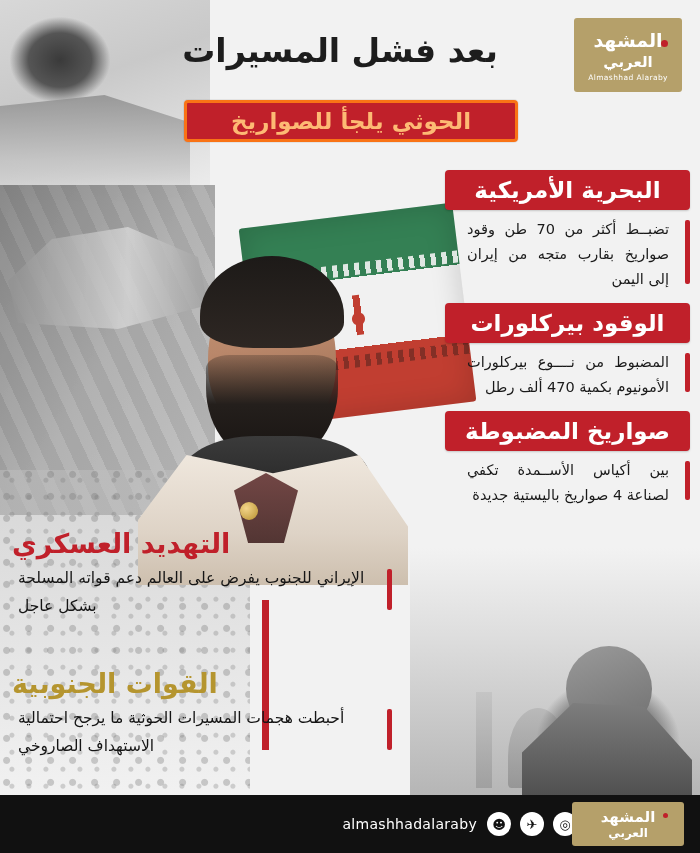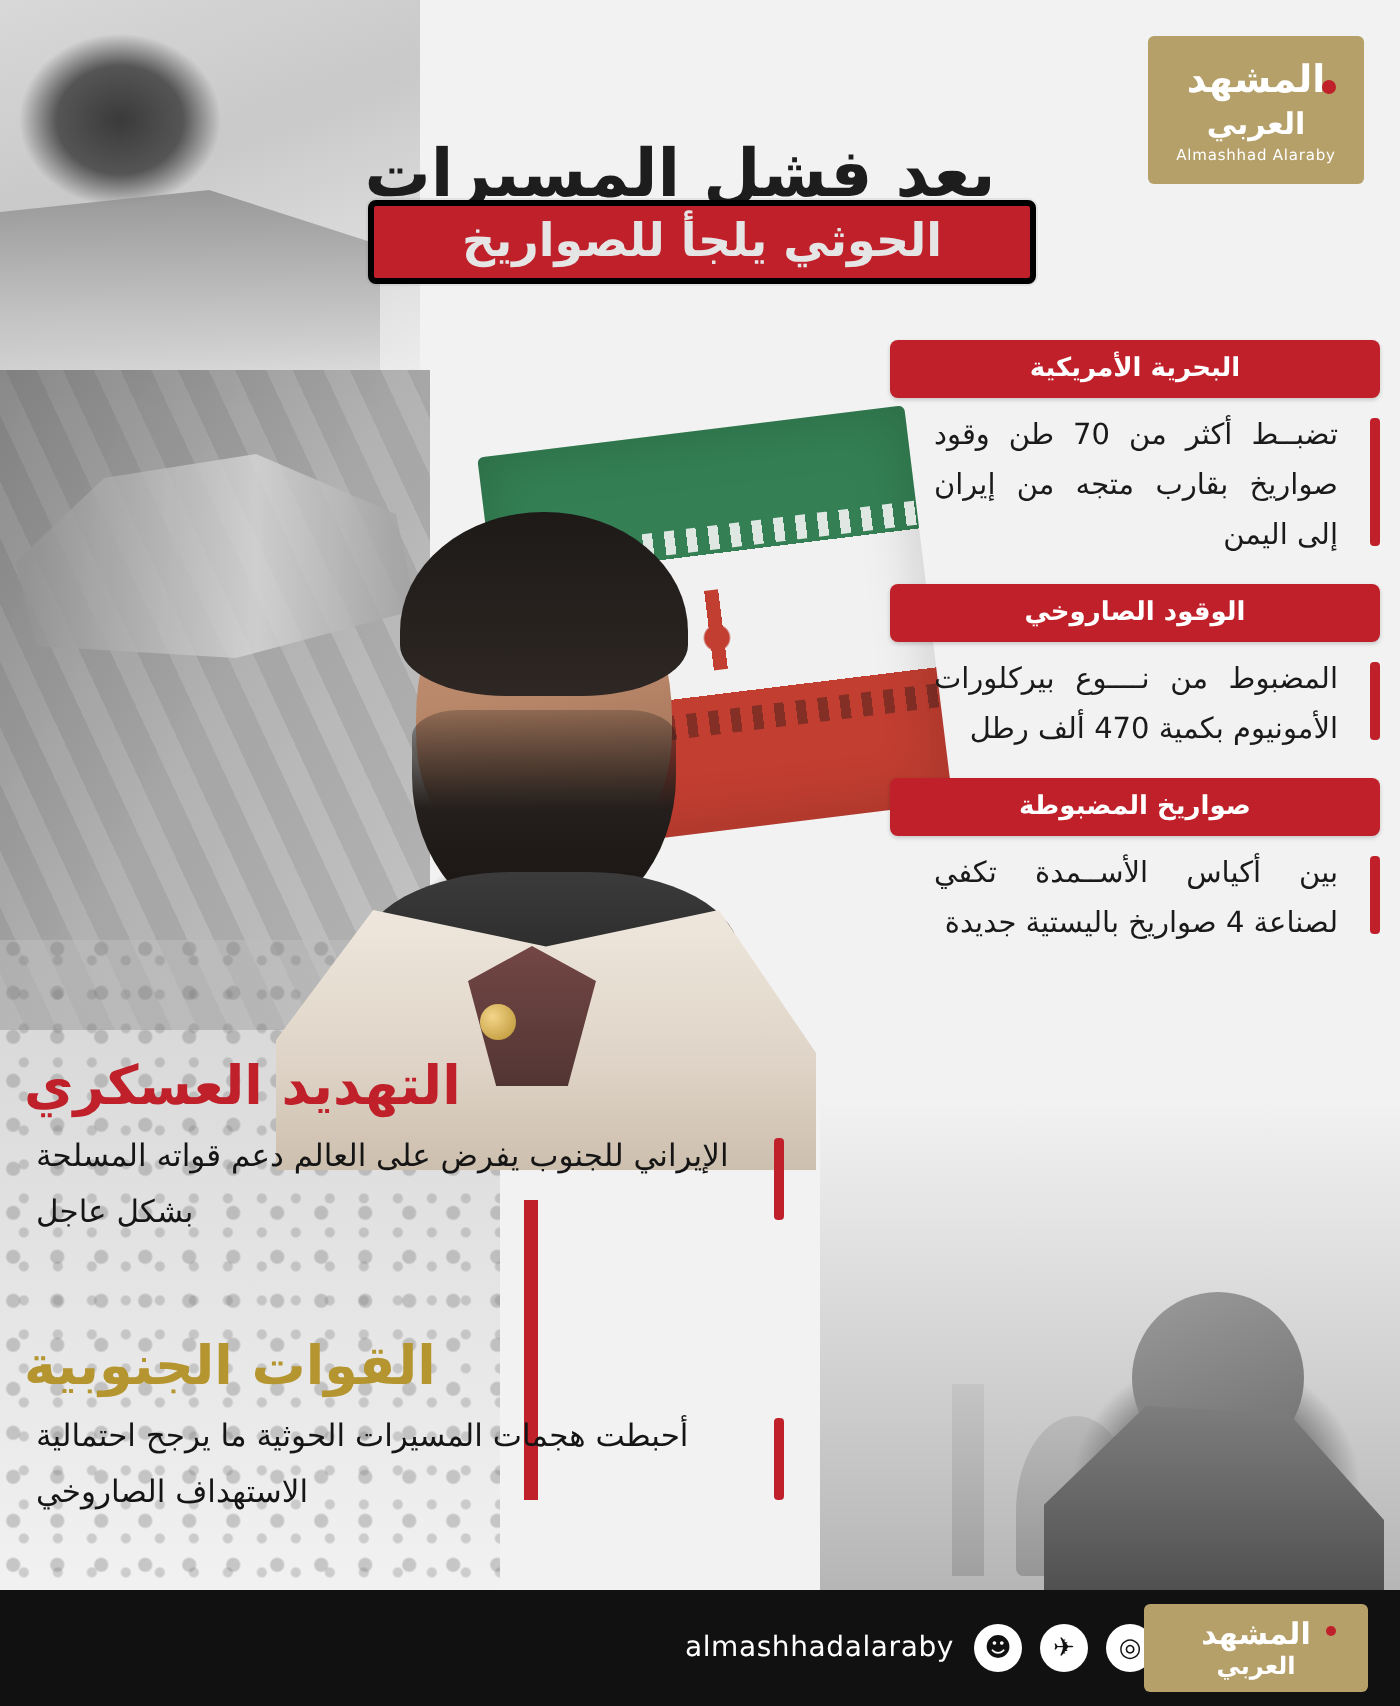--- a/index.html
+++ b/index.html
@@ -174,39 +174,38 @@
   .logo-box .l2 { font-size: 15px; font-weight:bold; color:#fff; }
   .logo-box .l3 { font-size: 7.5px; color:#fff; letter-spacing:.4px; }
   .logo-box .dot { position:absolute; right: 14px; top: 22px; width:7px;height:7px;border-radius:50%;background:#c0202a; }
 
   .headline {
     position:absolute; right: 150px; top: 30px; width: 420px;
     text-align: center;
     font-size: 33px; font-weight: bold; color: #1d1d1d;
     line-height: 1.25;
     direction: rtl;
-    margin-top: 36px;
   }
   .subhead {
     position:absolute; right: 182px; top: 100px; width: 334px; height: 42px;
     background:#c0202a; border-radius: 4px;
-    border: 3px solid #000000;
+    border: 3px solid #f97316;
     box-shadow: 0 0 0 1px rgba(0,0,0,.06);
     display:flex; align-items:center; justify-content:center;
-    color:#e5e5e5; font-size: 23px; font-weight:bold; direction: rtl;
+    color:#fdba74; font-size: 23px; font-weight:bold; direction: rtl;
   }
 
   
   .info-col {
     position:absolute; right: 10px; top: 170px; width: 245px;
     direction: rtl;
   }
   .info-block { margin-bottom: 11px; }
   .info-title {
-    background:#c0202a; color:#fff; font-weight:bold; font-size: 13px;
+    background:#c0202a; color:#fff; font-weight:bold; font-size: 23px;
     padding: 7px 14px; border-radius: 4px;
     display:block; text-align:center;
     box-shadow: 0 1px 2px rgba(0,0,0,.18);
   }
   .info-body {
     position:relative;
     font-size: 14.5px; color:#1a1a1a; line-height: 1.72;
     padding: 7px 21px 0 22px; text-align: justify;
   }
   .info-body:before {
@@ -302,21 +301,21 @@
   </div>
 
   <div class="info-col">
 
     <div class="info-block">
       <span class="info-title">البحرية الأمريكية</span>
       <div class="info-body">تضبــط أكثر من 70 طن وقود صواريخ بقارب متجه من إيران إلى اليمن</div>
     </div>
 
     <div class="info-block">
-      <span class="info-title">الوقود الصاروخي</span>
+      <span class="info-title">الوقود بيركلورات</span>
       <div class="info-body">المضبوط من نــــوع بيركلورات الأمونيوم بكمية 470 ألف رطل</div>
     </div>
 
     <div class="info-block">
       <span class="info-title">صواريخ المضبوطة</span>
       <div class="info-body">بين أكياس الأســمدة تكفي لصناعة 4 صواريخ باليستية جديدة</div>
     </div>
 
 
   </div>

